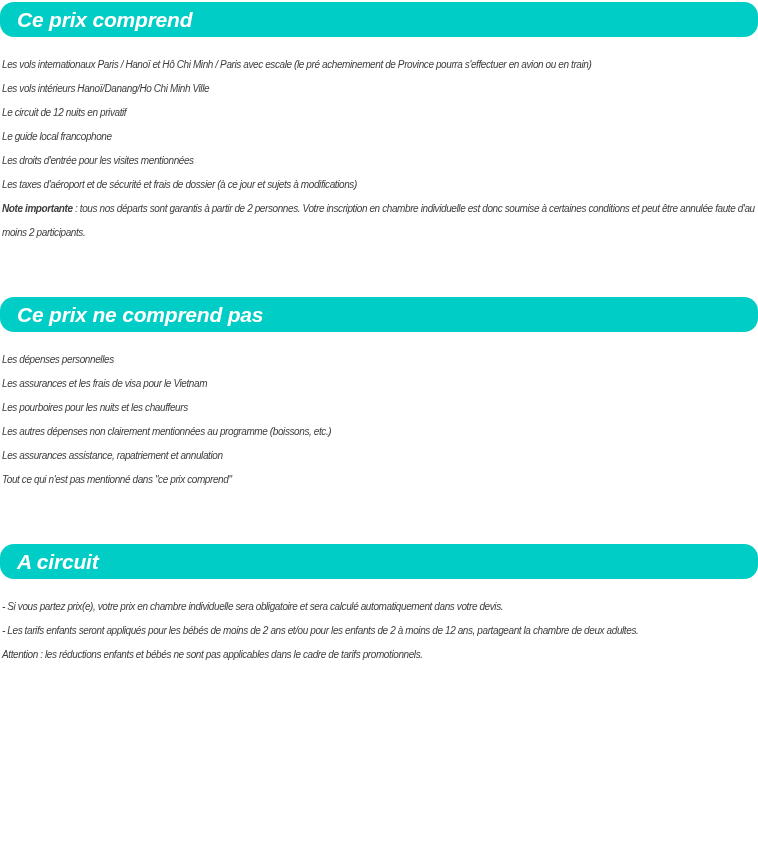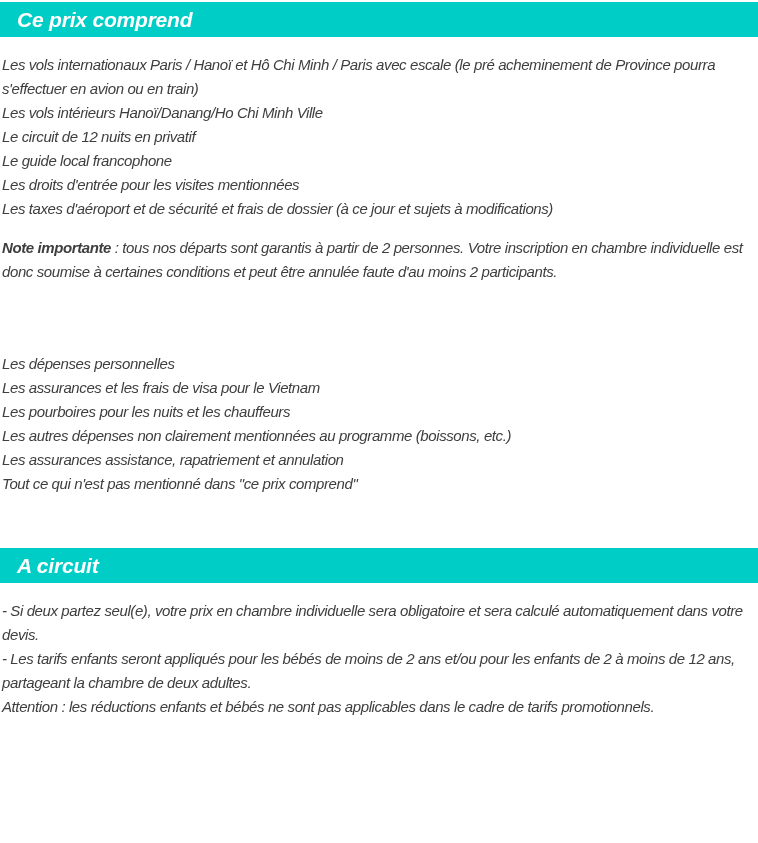--- a/index.html
+++ b/index.html
@@ -13,37 +13,38 @@
     font-style: italic;
     color: var(--body-text, #3e3e3e);
   }
   .section + .section { margin-top: 52px; }
   .section-header {
     height: 35px;
     background: var(--accent, #00cdc6);
     padding-left: 17px;
     display: flex;
     align-items: center;
+    border-radius: 14px;
   }
   .section-title {
     color: var(--header-text, #ffffff);
     font-size: 21px;
     font-weight: 700;
     font-style: italic;
     letter-spacing: -0.2px;
     white-space: nowrap;
   }
   .section-body {
     padding: 16px 2px 0 2px;
-    font-size: 15px;
+    font-size: 10px;
     line-height: 24px;
     letter-spacing: -0.4px;
   }
   .item-list .line { min-height: 24px; }
-  .note { margin-top: 15px; }
+  .note { }
   .note strong { font-weight: 700; }
 </style>
 </head>
 <body>
 
 <main class="page">
 
   <section class="section">
     <header class="section-header">
       <h2 class="section-title">Ce prix comprend</h2>
@@ -55,38 +56,41 @@
           <div class="line">Le circuit de 12 nuits en privatif</div>
           <div class="line">Le guide local francophone</div>
           <div class="line">Les droits d'entrée pour les visites mentionnées</div>
           <div class="line">Les taxes d'aéroport et de sécurité et frais de dossier (à ce jour et sujets à modifications)</div>
         </div>
       <p class="note"><strong>Note importante</strong><span> : tous nos départs sont garantis à partir de 2 personnes. Votre inscription en chambre individuelle est donc soumise à certaines conditions et peut être annulée faute d'au moins 2 participants.</span></p>
     </div>
   </section>
 
   <section class="section">
+    <header class="section-header">
+      <h2 class="section-title">Ce prix ne comprend pas</h2>
+    </header>
     <div class="section-body">
       <div class="item-list">
           <div class="line">Les dépenses personnelles</div>
           <div class="line">Les assurances et les frais de visa pour le Vietnam</div>
           <div class="line">Les pourboires pour les nuits et les chauffeurs</div>
           <div class="line">Les autres dépenses non clairement mentionnées au programme (boissons, etc.)</div>
           <div class="line">Les assurances assistance, rapatriement et annulation</div>
           <div class="line">Tout ce qui n'est pas mentionné dans "ce prix comprend"</div>
         </div>
     </div>
   </section>
 
   <section class="section">
     <header class="section-header">
       <h2 class="section-title">A circuit</h2>
     </header>
     <div class="section-body">
       <div class="item-list">
-          <div class="line">- Si deux partez seul(e), votre prix en chambre individuelle sera obligatoire et sera calculé automatiquement dans votre devis.</div>
+          <div class="line">- Si vous partez prix(e), votre prix en chambre individuelle sera obligatoire et sera calculé automatiquement dans votre devis.</div>
           <div class="line">- Les tarifs enfants seront appliqués pour les bébés de moins de 2 ans et/ou pour les enfants de 2 à moins de 12 ans, partageant la chambre de deux adultes.</div>
           <div class="line">Attention : les réductions enfants et bébés ne sont pas applicables dans le cadre de tarifs promotionnels.</div>
         </div>
     </div>
   </section>
 
 </main>
 
 </body></html>

